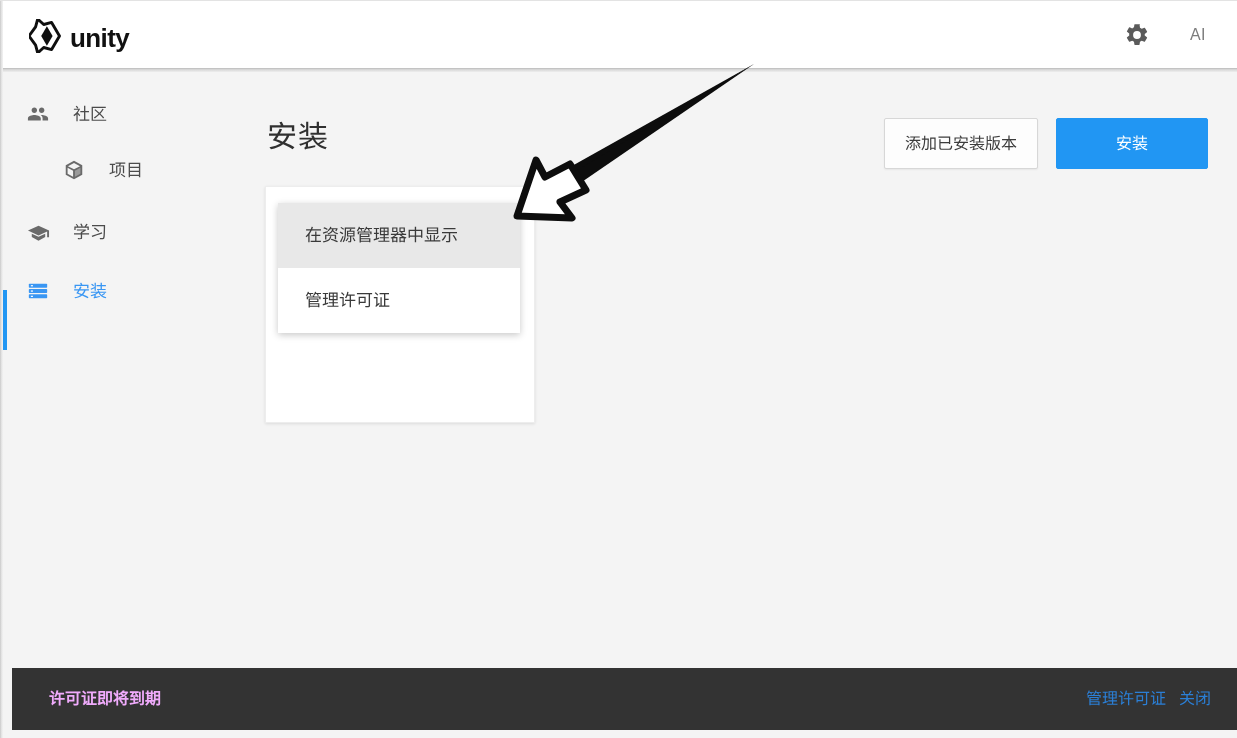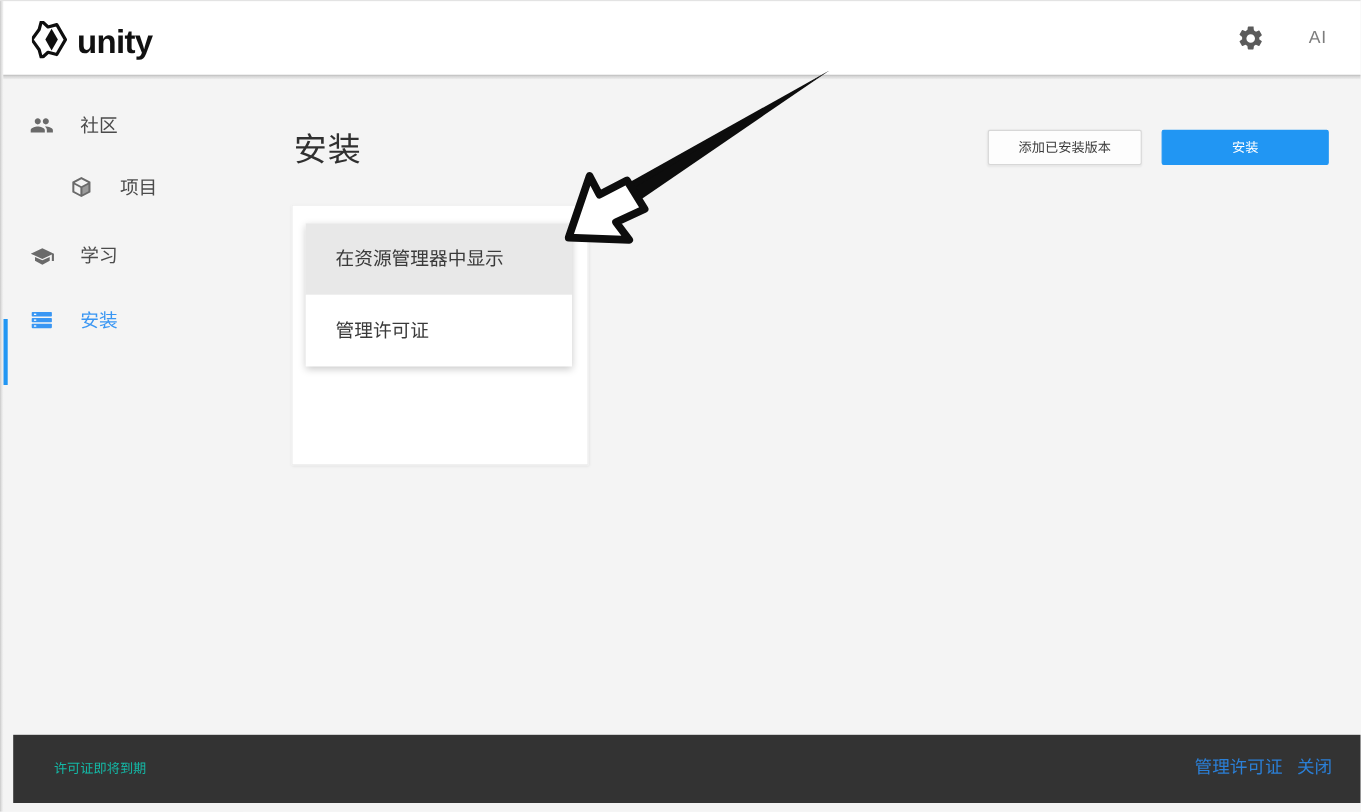--- a/index.html
+++ b/index.html
@@ -63,21 +63,21 @@
   .brand {
     position: absolute;
     left: 29px;
     top: 18px;
     display: flex;
     align-items: center;
     gap: 7px;
   }
   .brand-logo { display:block; }
   .brand-word {
-    font-size: 30px;
+    font-size: 26px;
     font-weight: 700;
     color: #111111;
     letter-spacing: -0.6px;
     line-height: 1;
   }
 
   .header-right {
     position: absolute;
     right: 0; top: 0;
     height: 67px;
@@ -161,24 +161,24 @@
   }
   .top-actions {
     position: absolute;
     right: 29px;
     top: 46px;
     display: flex;
     align-items: center;
     gap: 18px;
   }
   .btn {
-    height: 32px;
+    height: 51px;
     min-width: 140px;
     padding: 0 20px;
-    font-size: 12px;
+    font-size: 16px;
     border-radius: 2px;
     display: flex;
     align-items: center;
     justify-content: center;
     cursor: pointer;
     box-sizing: border-box;
     line-height: 1;
   }
   .btn-secondary {
     background: #fdfdfd;
@@ -246,24 +246,25 @@
     height: 62px;
     background: #333333;
     display: flex;
     align-items: center;
     justify-content: space-between;
     box-sizing: border-box;
     padding: 0 26px 0 26px;
     z-index: 50;
   }
   #notification-text {
-    font-size: 12px;
-    color: #14b8a6;
+    font-size: 16px;
+    color: #f0abfc;
     margin-left: 11px;
     line-height: 1;
+    font-weight: bold;
   }
   .notif-actions {
     display: flex;
     align-items: center;
     gap: 13px;
   }
   .notif-link {
     font-size: 16px;
     color: #2b7fd6;
     cursor: pointer;

